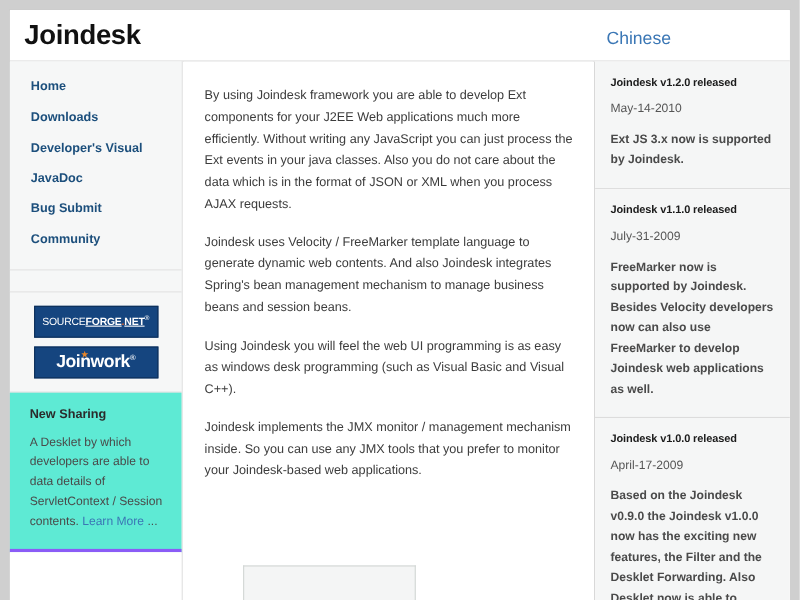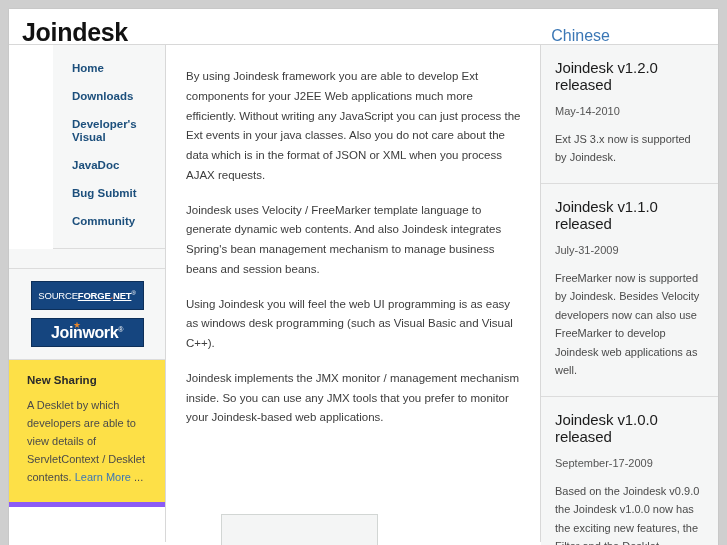--- a/index.html
+++ b/index.html
@@ -26,21 +26,21 @@
     height: 545px;
     background: #ffffff;
     border: 1px solid #c8c8c8;
     border-bottom: none;
     border-radius: 2px;
   }
 
   
   .site-header {
     position: relative;
-    height: 36px;
+    height: 47px;
     background: #ffffff;
     border-bottom: 1px solid #d8d8d8;
   }
   .site-title {
     position: absolute;
     left: 13px;
     top: 11px;
     font-size: 25px;
     font-weight: bold;
     color: #111111;
@@ -70,21 +70,20 @@
     top: 0;
     width: 157px;
     height: 497px;
     background: #ffffff;
     border-right: 1px solid #d8d8d8;
   }
   .nav-block {
     background: #f6f7f7;
     border-bottom: 1px solid #dcdcdc;
     padding: 10px 0 12px 0;
-    margin-left: 44px;
   }
   .nav-item {
     display: block;
     padding: 7px 0 7px 19px;
     font-size: 11.5px;
     font-weight: bold;
     color: #1c4f7c;
     text-decoration: none;
     cursor: pointer;
     line-height: 1.2;
@@ -142,22 +141,22 @@
     position: absolute;
     left: 42px;
     top: 3px;
     width: 7px;
     height: 7px;
     background: #e8862a;
     clip-path: polygon(50% 0%, 61% 35%, 98% 35%, 68% 57%, 79% 91%, 50% 70%, 21% 91%, 32% 57%, 2% 35%, 39% 35%);
   }
 
   .share-block {
-    background: #fde047;
-    border-bottom: 5px solid #8b5cf6;
+    background: #5eead4;
+    border-bottom: 3px solid #8b5cf6;
     padding: 14px 14px 16px 18px;
   }
   .share-title {
     font-size: 11.5px;
     font-weight: bold;
     color: #2b2b2b;
     margin-bottom: 10px;
   }
   .share-text {
     font-size: 11px;
@@ -225,35 +224,36 @@
     height: 497px;
     background: #ffffff;
     border-left: 1px solid #d8d8d8;
   }
   .news-item {
     background: #f5f6f6;
     border-bottom: 1px solid #dcdcdc;
     padding: 14px 14px 16px 14px;
   }
   .news-title {
-    font-size: 15px;
-    font-weight: normal;
+    font-size: 10px;
+    font-weight: bold;
     color: #1b1b1b;
     margin-bottom: 12px;
     letter-spacing: -0.1px;
   }
   .news-date {
     font-size: 11px;
     color: #555555;
     margin-bottom: 13px;
   }
   .news-body {
     font-size: 11px;
     color: #4a4a4a;
     line-height: 1.68;
+    font-weight: bold;
   }
 </style>
 </head>
 <body>
 
 <div id="page-frame">
 
   <div class="site-header">
     <div class="site-title">Joindesk</div>
     <a class="lang-link">Chinese</a>
@@ -279,21 +279,21 @@
           <div class="logo-sf-text"><span>SOURCE</span><span class="b">FORGE</span><span class="dot">.</span><span class="b">NET</span><span class="reg">®</span></div>
         </div>
         <div class="logo">
           <div class="logo-jw-star"></div>
           <div class="logo-jw-text"><span>Joinwork</span><span class="reg">®</span></div>
         </div>
       </div>
 
       <div class="share-block">
         <div class="share-title">New Sharing</div>
-        <div class="share-text"><span>A Desklet by which developers are able to view details of ServletContext / Desklet contents. </span><a>Learn More</a><span> ...</span></div>
+        <div class="share-text"><span>A Desklet by which developers are able to data details of ServletContext / Session contents. </span><a>Learn More</a><span> ...</span></div>
       </div>
 
       <div class="left-filler"></div>
     </div>
 
     <div class="center-col">
 
 
       <p class="content-p">By using Joindesk framework you are able to develop Ext components for your J2EE Web applications much more efficiently. Without writing any JavaScript you can just process the Ext events in your java classes. Also you do not care about the data which is in the format of JSON or XML when you process AJAX requests.</p>
       <p class="content-p">Joindesk uses Velocity / FreeMarker template language to generate dynamic web contents. And also Joindesk integrates Spring's bean management mechanism to manage business beans and session beans.</p>
@@ -308,21 +308,21 @@
         <div class="news-date">May-14-2010</div>
         <div class="news-body">Ext JS 3.x now is supported by Joindesk.</div>
       </div>
       <div class="news-item">
         <div class="news-title">Joindesk v1.1.0 released</div>
         <div class="news-date">July-31-2009</div>
         <div class="news-body">FreeMarker now is supported by Joindesk. Besides Velocity developers now can also use FreeMarker to develop Joindesk web applications as well.</div>
       </div>
       <div class="news-item">
         <div class="news-title">Joindesk v1.0.0 released</div>
-        <div class="news-date">September-17-2009</div>
+        <div class="news-date">April-17-2009</div>
         <div class="news-body">Based on the Joindesk v0.9.0 the Joindesk v1.0.0 now has the exciting new features, the Filter and the Desklet Forwarding. Also Desklet now is able to include multiple HTML definitions and their layout definitions inside.
 The Data Filler Component added to this release makes multiple condition</div>
       </div>
     </div>
 
   </div>
 
   <div class="bottom-box"></div>
 </div>
 

